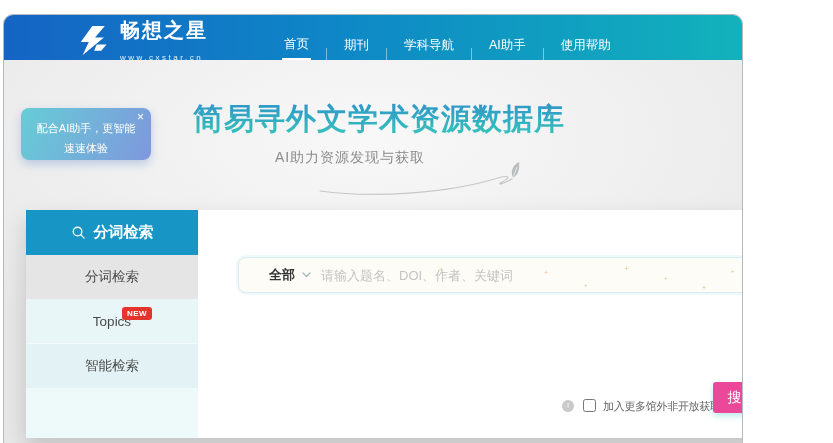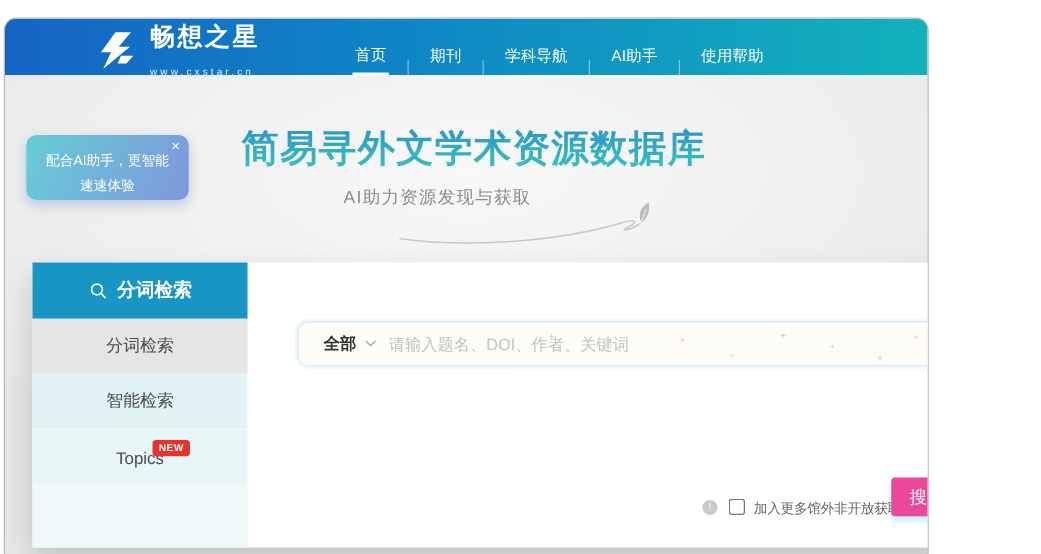--- a/index.html
+++ b/index.html
@@ -56,21 +56,21 @@
   .si-3 { background:#e8f6f8; border-bottom:1px solid #f2fafb; height:45px; position:relative; }
   .side-filler { background:#eef9fa; height:49px; }
   .new-badge { position:absolute; top:8px; left:50%; margin-left:10px;
     background:#e5342c; color:#fff; font-size:8px; font-weight:bold;
     padding:2px 5px; border-radius:3px; letter-spacing:.5px; }
 
   
   .search-bar { position:absolute; left:212px; top:47px; width:520px; height:36px;
     background:#fdfcf7; border:1px solid #d9ecf1; border-radius:8px;
     box-shadow:0 0 0 2px #eff8fa; display:flex; align-items:center; }
-  .scope { display:flex; align-items:center; gap:7px; padding:0 10px 0 20px; cursor:pointer; }
+  .scope { display:flex; align-items:center; gap:7px; padding:0 10px 0 30px; cursor:pointer; }
   .scope-label { font-size:13px; color:#333; font-weight:bold; }
   .search-input { flex:1; border:none; outline:none; background:transparent;
     font-size:13px; color:#444; height:100%; }
   .search-input::placeholder { color:#c3c3c3; }
   .sparkle { position:absolute; color:#e8c493; pointer-events:none; line-height:1; }
   .plus-btn { position:absolute; left:740px; top:57px; width:14px; height:14px; background:#1cbcb4;
     border:none; border-radius:3px; color:#fff; font-size:11px; line-height:12px;
     text-align:center; cursor:pointer; padding:0; }
 
   .options-row { position:absolute; left:0; top:185px; width:100%; height:24px; }
@@ -134,26 +134,26 @@
       <div class="side-header">
         <svg width="15" height="15" viewBox="0 0 16 16">
           <circle cx="7" cy="7" r="4.6" fill="none" stroke="#ffffff" stroke-width="1.4"></circle>
           <line x1="10.4" y1="10.4" x2="14" y2="14" stroke="#ffffff" stroke-width="1.4" stroke-linecap="round"></line>
         </svg>
         <span>分词检索</span>
       </div>
       <div class="side-item active">
         <span>分词检索</span>
       </div>
-      <div class="side-item si-2">
-        <span>智能检索</span>
-      </div>
       <div class="side-item si-3">
         <span>Topics</span>
         <span class="new-badge">NEW</span>
+      </div>
+      <div class="side-item si-2">
+        <span>智能检索</span>
       </div>
       <div class="side-filler"></div>
     </div>
 
     <div class="search-bar">
       <div class="scope">
         <span class="scope-label">全部</span>
         <svg width="9" height="6" viewBox="0 0 9 6">
           <polyline points="1,1 4.5,4.5 8,1" fill="none" stroke="#9fb9bd" stroke-width="1.3" stroke-linecap="round"></polyline>
         </svg>

